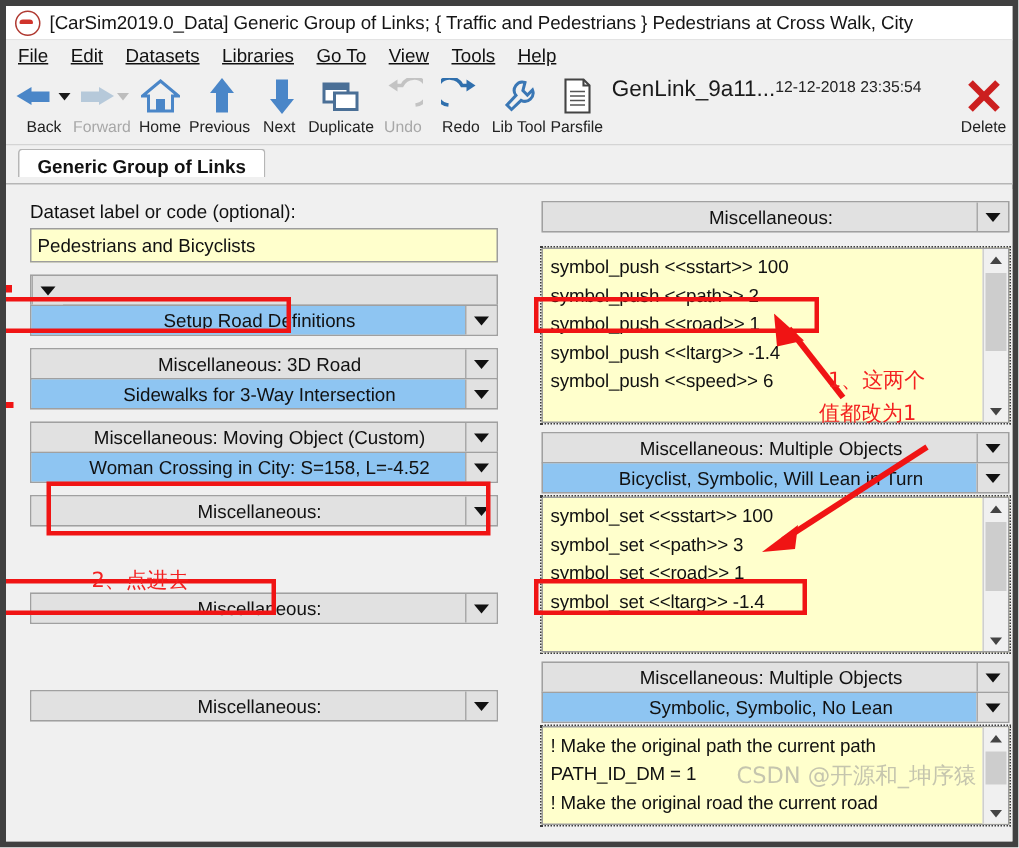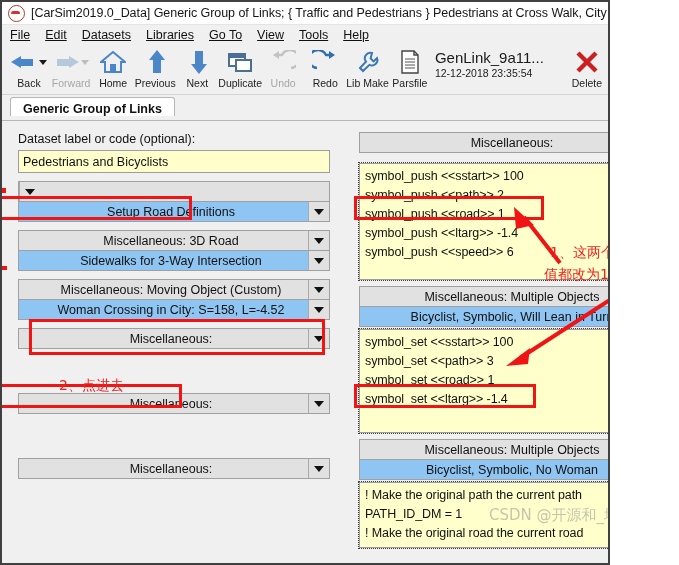--- a/index.html
+++ b/index.html
@@ -8,25 +8,25 @@
   }
   body {
     width: 679px; height: 565px;
     font-family: "Liberation Sans", "DejaVu Sans", sans-serif;
     font-size: 12px;
     color: #1b1b1b;
     overflow: hidden;
     position: relative;
   }
   #app {
-    width: 610px; height: 565px;
+    width: 679px; height: 565px;
     position: relative;
     background: #f0f0f0;
     box-sizing: border-box;
-    border: 2px solid #404040;
+    border: 4px solid #404040;
     overflow: hidden;
   }
 
   
   .titlebar {
     height: 23px;
     background: #ffffff;
     display: flex;
     align-items: center;
     padding-left: 6px;
@@ -410,40 +410,40 @@
       </div>
       <div class="lbl">Redo</div>
     </div>
 
     <div class="tb">
       <div class="glyph">
         <svg width="26" height="24" viewBox="0 0 26 24">
             <path d="M17 3 a5.5 5.5 0 0 0 -6 8.6 L5 18 l3 3 l6.4-6.1 A5.5 5.5 0 0 0 22 8 l-3.4 3.4 l-3-3 Z" fill="none" stroke="#3a77b5" stroke-width="2"></path>
           </svg>
       </div>
-      <div class="lbl">Lib Make</div>
+      <div class="lbl">Lib Tool</div>
     </div>
 
     <div class="tb">
       <div class="glyph">
         <svg width="26" height="24" viewBox="0 0 26 24">
             <polygon points="5,1 17,1 21,5 21,23 5,23" fill="#fff" stroke="#444" stroke-width="1.4"></polygon>
             <polyline points="17,1 17,5 21,5" fill="none" stroke="#444" stroke-width="1.4"></polyline>
             <g stroke="#555" stroke-width="1">
               <line x1="8" y1="9" x2="18" y2="9"></line>
               <line x1="8" y1="12" x2="18" y2="12"></line>
               <line x1="8" y1="15" x2="18" y2="15"></line>
               <line x1="8" y1="18" x2="18" y2="18"></line>
             </g>
           </svg>
       </div>
       <div class="lbl">Parsfile</div>
     </div>
 
-    <div style="display:flex;flex-direction:column;justify-content:flex-start;margin:2px 0 0 4px;">
+    <div style="display:flex;flex-direction:row;justify-content:flex-start;margin:2px 0 0 4px;">
       <div style="font-size:15px;color:#1a1a1a;white-space:nowrap;">GenLink_9a11...</div>
       <div style="font-size:10.5px;color:#222;white-space:nowrap;margin-top:1px;">12-12-2018 23:35:54</div>
     </div>
 
     <div class="tb" style="margin-left:22px;">
       <div class="glyph">
         <svg width="26" height="24" viewBox="0 0 26 24">
             <line x1="4" y1="3" x2="22" y2="21" stroke="#cc1f1f" stroke-width="4.4"></line>
             <line x1="22" y1="3" x2="4" y2="21" stroke="#cc1f1f" stroke-width="4.4"></line>
           </svg>
@@ -602,21 +602,21 @@
       </div>
 
       <div style="height:6px"></div>
       <div class="combo r">
         <div class="cap">Miscellaneous: Multiple Objects</div>
         <div class="arrowbox">
             <div class="dncaret"></div>
           </div>
       </div>
       <div class="combo r sel">
-        <div class="cap">Bicyclist, Symbolic, No Woman</div>
+        <div class="cap">Symbolic, Symbolic, No Lean</div>
         <div class="arrowbox">
             <div class="dncaret"></div>
           </div>
       </div>
       <div style="height:2px"></div>
       <div class="codebox" style="height:66px">
         <div class="lines">
           <div class="codeline">! Make the original path the current path</div>
           <div class="codeline">PATH_ID_DM = 1</div>
           <div class="codeline">! Make the original road the current road</div>

